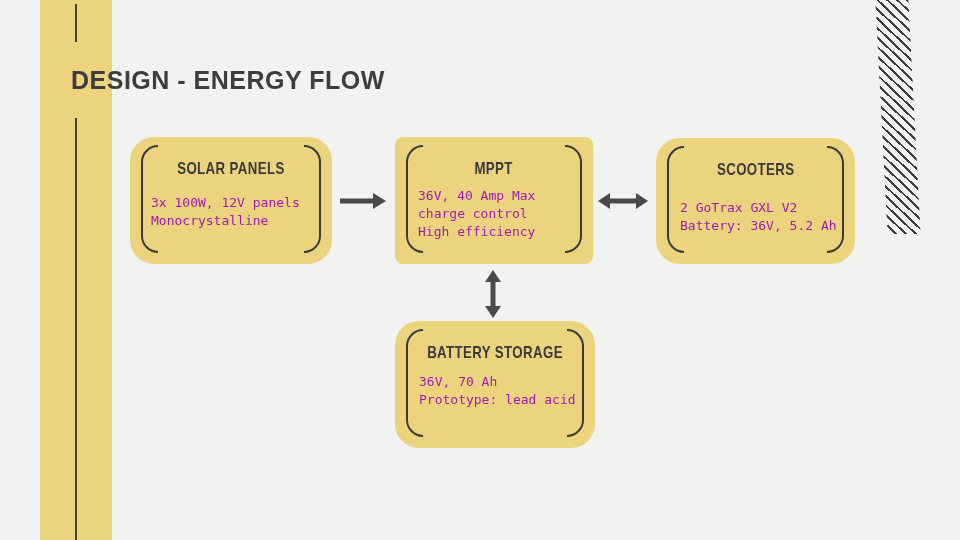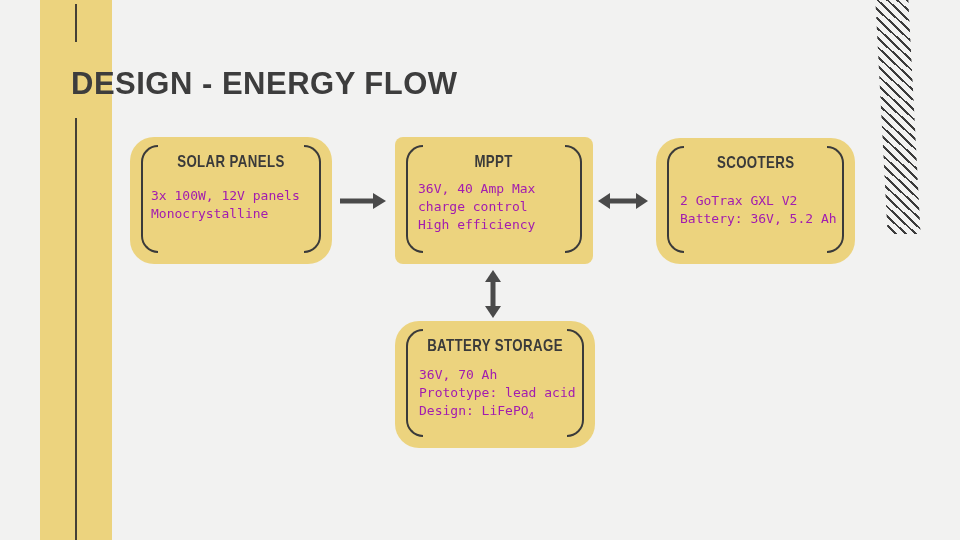--- a/index.html
+++ b/index.html
@@ -46,21 +46,21 @@
       #3b3b3b 5px, #3b3b3b 7px);
     transform: skewX(3deg);
     transform-origin: top left;
   }
 
   .title {
     position: absolute;
     left: 71px;
     top: 66px;
     margin: 0;
-    font-size: 31px;
+    font-size: 25px;
     font-weight: bold;
     letter-spacing: 0.5px;
     color: #3d3d3d;
   }
 
   
   .box {
     position: absolute;
     background: #ecd37e;
     border-radius: 24px;
@@ -71,21 +71,21 @@
     top: 8px;
     bottom: 11px;
     width: 17px;
     border: 2px solid #3a3a3a;
     box-sizing: border-box;
   }
   .brl { left: 11px;  border-right: none; border-radius: 20px 0 0 20px; }
   .brr { right: 11px; border-left:  none; border-radius: 0 20px 20px 0; }
 
   .box-title {
-    padding-top: 14px;
+    padding-top: 21px;
     text-align: center;
     font-size: 17px;
     font-weight: bold;
     color: #3a3a3a;
     line-height: 1.25;
     white-space: nowrap;
   }
   .box-title span {
     display: inline-block;
     transform: scaleX(0.78);
@@ -157,21 +157,20 @@
 
   <div class="box" style="left:395px; top:321px; width:200px; height:127px;">
     <span class="br brl"></span>
     <span class="br brr"></span>
     <div class="box-title">
       <span>BATTERY STORAGE</span>
     </div>
     <div class="box-body" style="margin:10px 0 0 24px;">
       <div>36V, 70 Ah</div>
       <div>Prototype: lead acid</div>
-      <div><span>Design: LiFePO</span><sub>4</sub></div>
     </div>
   </div>
 
   <svg class="arrow" style="left:340px; top:193px;" width="46" height="16" viewBox="0 0 46 16">
     <rect x="0" y="5.5" width="33" height="5" fill="#4a4a4a"></rect>
     <polygon points="33,0 46,8 33,16" fill="#4a4a4a"></polygon>
   </svg>
 
   <svg class="arrow" style="left:598px; top:193px;" width="50" height="16" viewBox="0 0 50 16">
     <polygon points="12,0 0,8 12,16" fill="#4a4a4a"></polygon>

